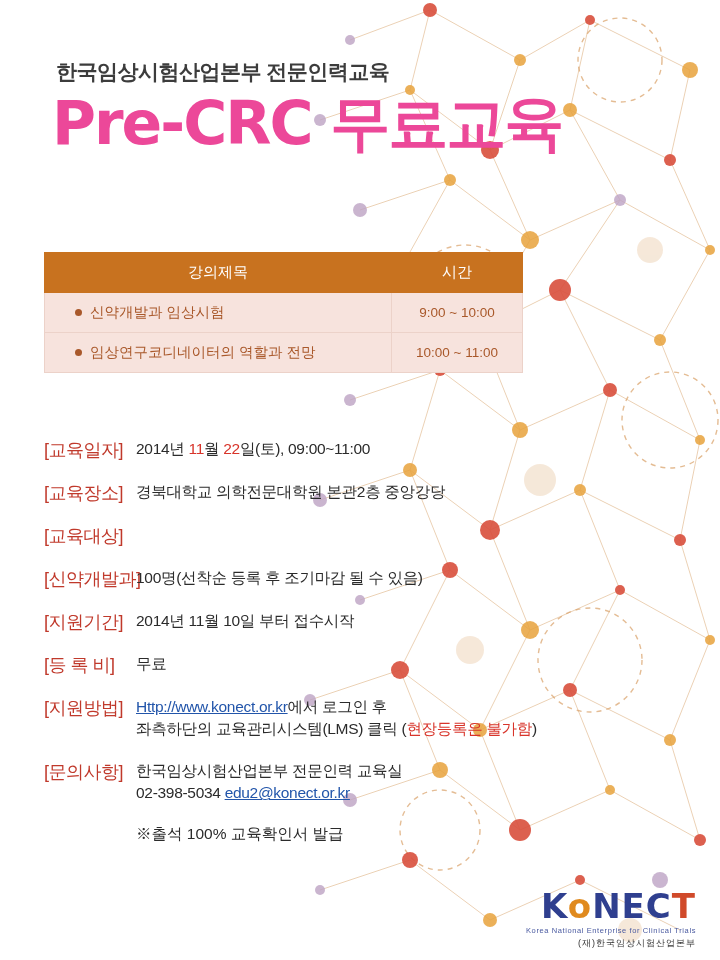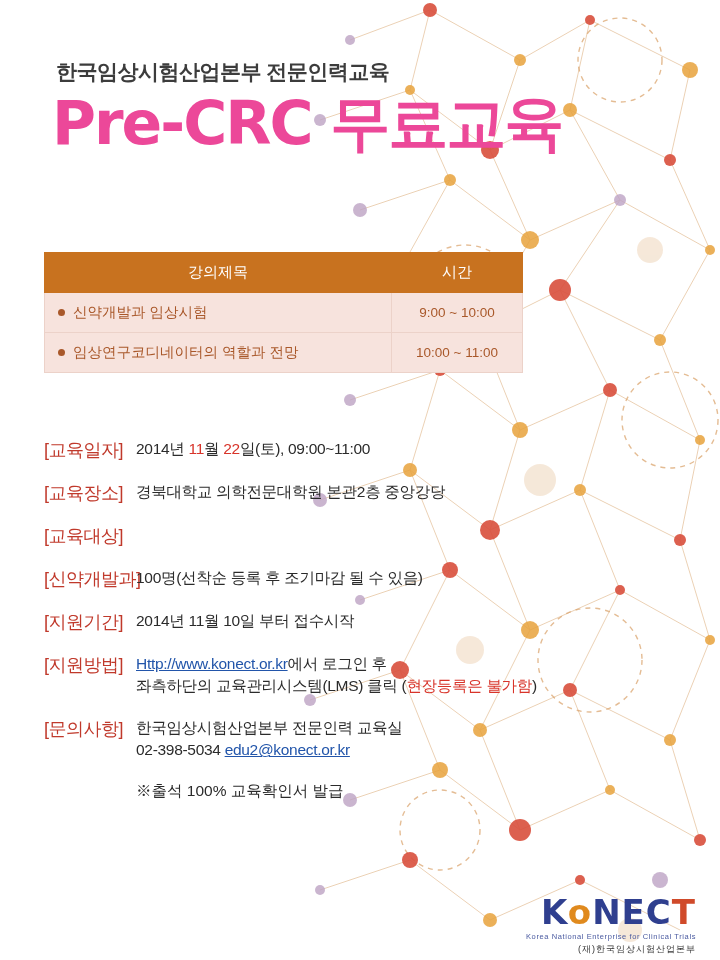--- a/index.html
+++ b/index.html
@@ -78,21 +78,21 @@
   .schedule th.col-time  { width: 122px; }
   .schedule td {
     background: #f7e3dd;
     color: #a9582a;
     font-size: 14.5px;
     padding: 10px 0;
     border: 1px solid #ecd2c9;
   }
   .schedule td.cell-title {
     text-align: left;
-    padding-left: 13px;
+    padding-left: 30px;
   }
   .schedule td.cell-time {
     text-align: center;
     font-size: 13.5px;
   }
   .bullet {
     display: inline-block;
     width: 7px;
     height: 7px;
     border-radius: 50%;
@@ -138,21 +138,21 @@
   .note {
     color: #2b2b2b;
     font-size: 15.5px;
     margin-top: 8px;
   }
 
   
   .logo {
     position: absolute;
     right: 24px;
-    bottom: 4px;
+    bottom: 10px;
     text-align: right;
   }
   .logo-word {
     font-size: 34px;
     font-weight: bold;
     letter-spacing: 1px;
     font-family: "DejaVu Sans", sans-serif;
     line-height: 1;
   }
   .logo-sub1 {
@@ -314,20 +314,24 @@
     <div class="info-row">
       <div class="info-label">[신약개발과]</div>
       <div class="info-value"><span>100명(선착순 등록 후 조기마감 될 수 있음)</span></div>
     </div>
 
     <div class="info-row">
       <div class="info-label">[지원기간]</div>
       <div class="info-value"><span>2014년 11월 10일 부터 접수시작</span></div>
     </div>
 
+    <div class="info-row">
+      <div class="info-label">[등 록 비]</div>
+      <div class="info-value"><span>무료</span></div>
+    </div>
 
     <div class="info-row">
       <div class="info-label">[지원방법]</div>
       <div class="info-value"><span class="link">Http://www.konect.or.kr</span><span>에서 로그인 후</span><br><span>좌측하단의 교육관리시스템(LMS) 클릭 (</span><span class="hl-red">현장등록은 불가함</span><span>)</span></div>
     </div>
 
     <div class="info-row">
       <div class="info-label">[문의사항]</div>
       <div class="info-value"><span>한국임상시험산업본부 전문인력 교육실</span><br><span>02-398-5034  </span><span class="link">edu2@konect.or.kr</span></div>
     </div>

